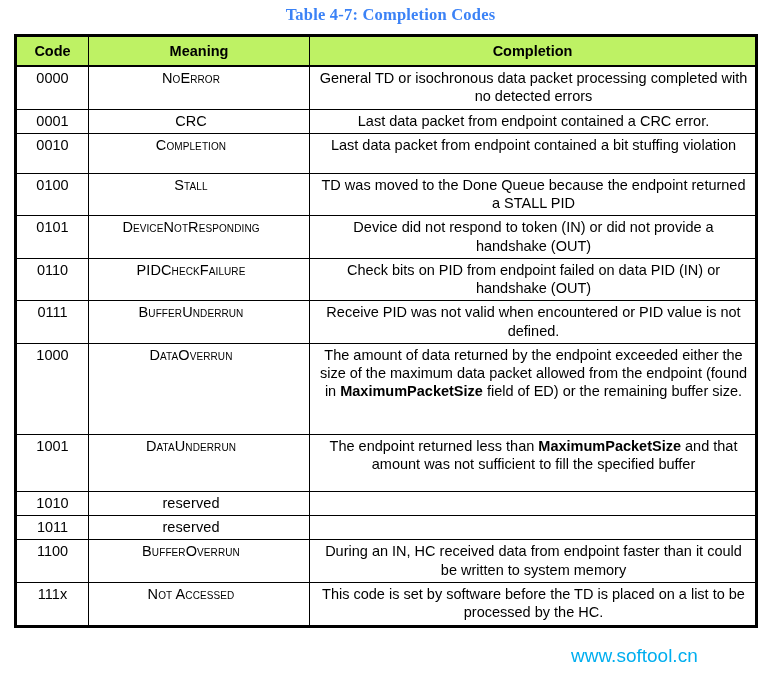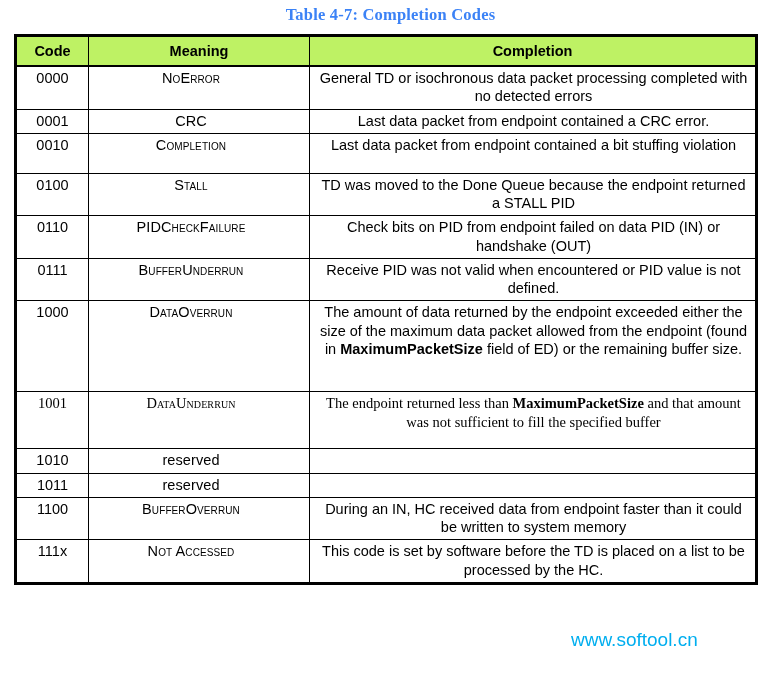--- a/index.html
+++ b/index.html
@@ -97,27 +97,27 @@
     text-align: center;
     font-size: 14.5px;
     padding: 2px 4px 3px 6px;
     line-height: 1.26;
   }
   td.desc b { font-weight: bold; }
 
   
   tr.r1 td { height: 17px; margin-top: 31px; }
   tr.r2 td { height: 34px; }
-  tr.r3 td { height: 51px; font-family: Liberation Serif, serif; }
+  tr.r3 td { height: 51px; }
   tr.r5 td { height: 85px; }
 
   .watermark {
     position: absolute;
     left: 571px;
-    top: 629px;
+    top: 645px;
     font-family: "Liberation Sans", sans-serif;
     font-size: 19px;
     color: #00aeef;
     letter-spacing: 0px;
     white-space: nowrap;
     font-weight: 400;
   }
 </style>
 </head>
 <body>
@@ -155,20 +155,25 @@
             <td class="code">0010</td>
             <td class="meaning">Completion</td>
             <td class="desc">Last data packet from endpoint contained a bit stuffing violation</td>
           </tr>
           <tr class="r2">
             <td class="code">0100</td>
             <td class="meaning">Stall</td>
             <td class="desc">TD was moved to the Done Queue because the endpoint returned a STALL PID</td>
           </tr>
           <tr class="r2">
+            <td class="code">0101</td>
+            <td class="meaning">DeviceNotResponding</td>
+            <td class="desc">Device did not respond to token (IN) or did not provide a handshake (OUT)</td>
+          </tr>
+          <tr class="r2">
             <td class="code">0110</td>
             <td class="meaning">PIDCheckFailure</td>
             <td class="desc">Check bits on PID from endpoint failed on data PID (IN) or handshake (OUT)</td>
           </tr>
           <tr class="r2">
             <td class="code">0111</td>
             <td class="meaning">BufferUnderrun</td>
             <td class="desc">Receive PID was not valid when encountered or PID value is not defined.</td>
           </tr>
           <tr class="r5">

